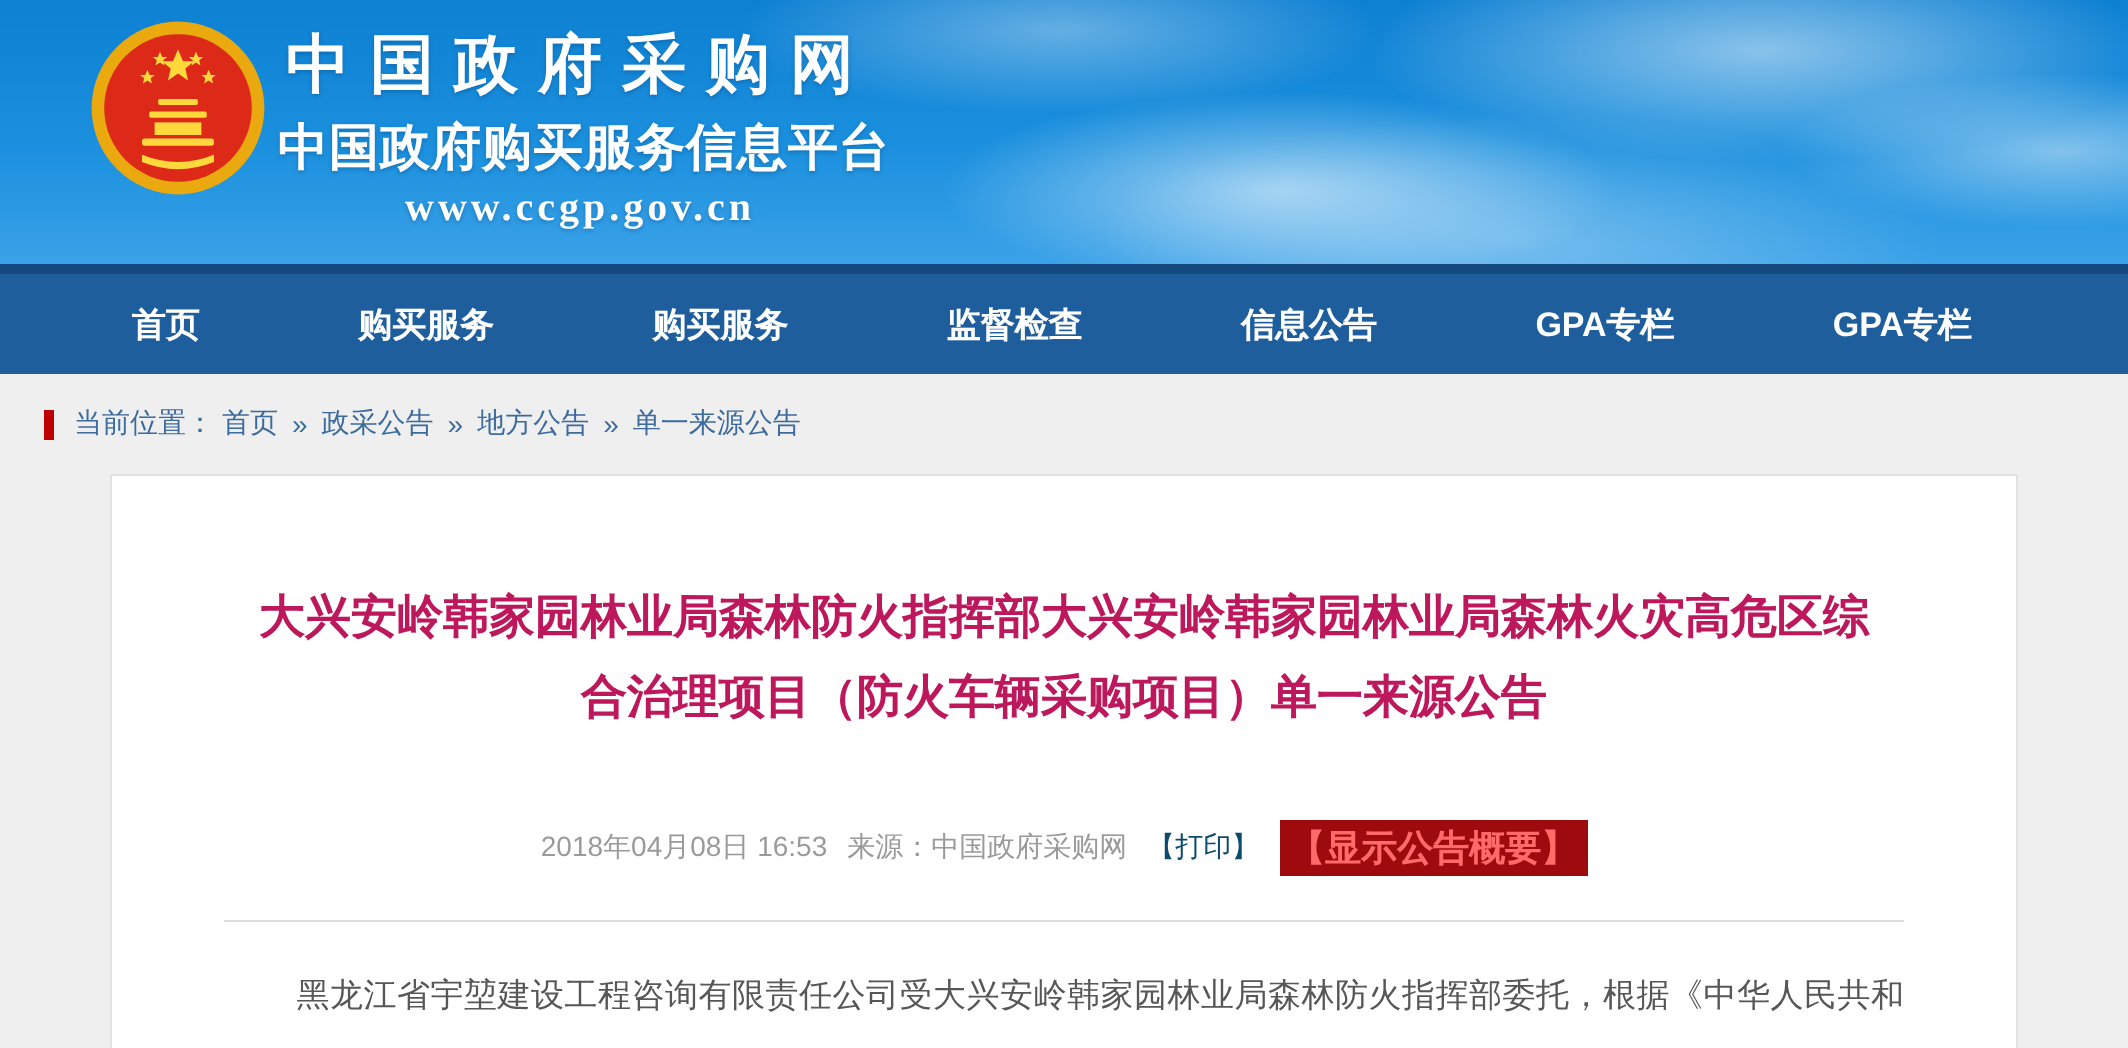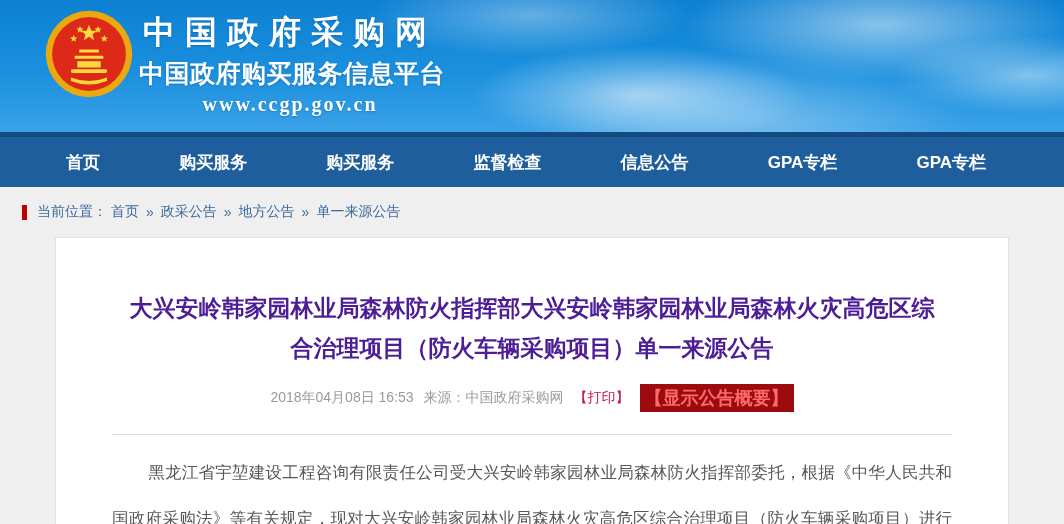--- a/index.html
+++ b/index.html
@@ -38,26 +38,26 @@
   .crumb-sep { margin:0 7px; color:#3d6b9e; }
   .crumb-label { margin-right:4px; }
 
   
   .card {
     width:954px; margin:0 auto; background:#ffffff;
     border:1px solid #e2e2e2; border-bottom:none;
     min-height:309px; padding:50px 54px 20px;
   }
   .article-title {
-    font-size:23px; font-weight:bold; color:#4c1d95;
-    text-align:center; line-height:40px; margin:0 18px 16px;
+    font-size:23px; font-weight:bold; color:#be185d;
+    text-align:center; line-height:40px; margin:0 18px 42px;
     font-family:"Liberation Sans","DejaVu Sans",sans-serif;
   }
   .meta-row { display:flex; justify-content:center; align-items:center; font-size:14px; color:#9a9a9a; gap:10px; }
-  .meta-print { color:#be185d; cursor:pointer; }
+  .meta-print { color:#0c4a6e; cursor:pointer; }
   .meta-badge {
     background:#9e0b0f; color:#ff6a6a; font-weight:bold;
     padding:2px 5px; cursor:pointer; font-size:18px;
   }
   .divider { border-bottom:1px solid #dcdcdc; margin:22px 2px 0; }
   .article-body {
     margin:14px 2px 0; font-size:16.5px; color:#575757;
     line-height:46px; text-align:justify; text-indent:2.2em;
   }
 </style>

